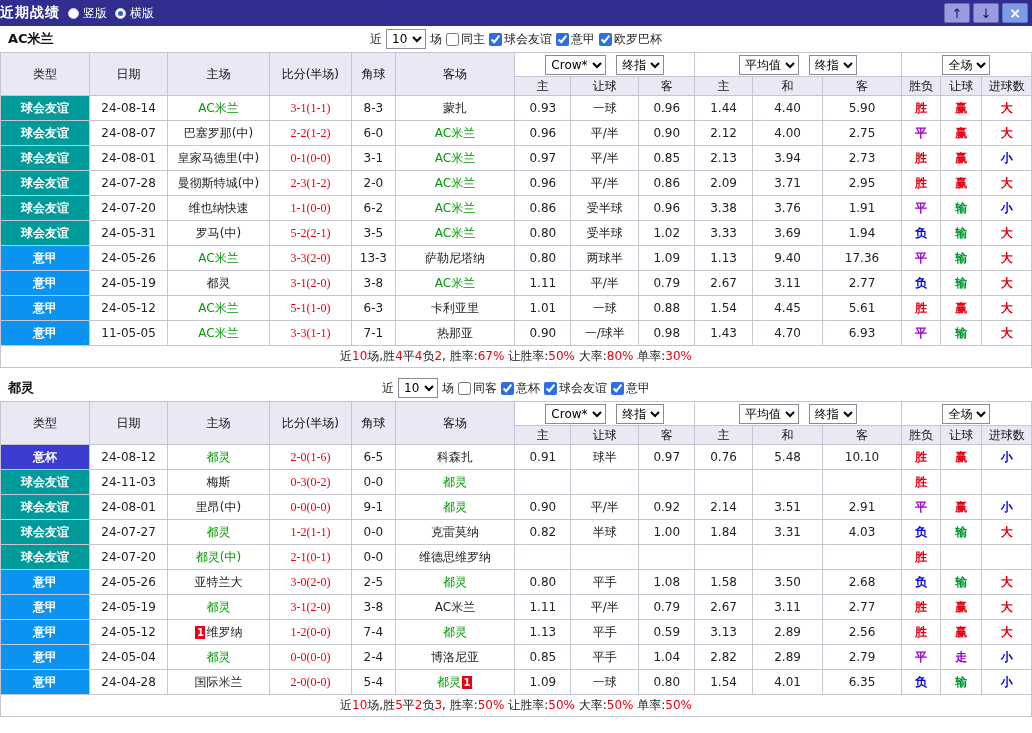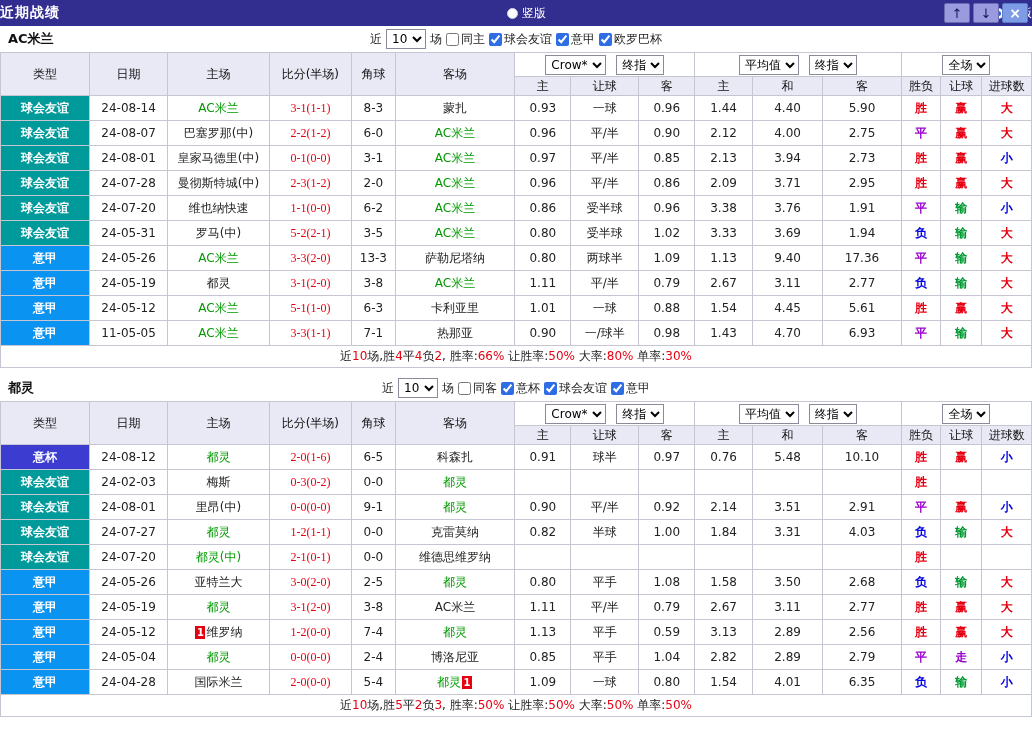--- a/index.html
+++ b/index.html
@@ -18,21 +18,21 @@
     height:26px;
     background:var(--titlebar-bg,#312e90);
     position:relative;
     display:flex;
     align-items:center;
     justify-content:flex-end;
     padding:0 4px;
   }
   .titlebar-center {
     position:absolute; left:0; right:0; top:0; bottom:0;
-    display:flex; align-items:center; justify-content:space-between;
+    display:flex; align-items:center; justify-content:flex-start;
     gap:8px; color:#fff; pointer-events:none;
   }
   .titlebar-center .title { font-weight:bold; font-size:14px; letter-spacing:1px; }
   .radio { display:inline-flex; align-items:center; gap:4px; cursor:pointer; pointer-events:auto; font-size:12px; }
   .radio-circle { width:11px; height:11px; border-radius:50%; background:#fff; border:1px solid #cfcfe8; position:relative; display:inline-block; }
   .radio-circle.checked::after {
     content:""; position:absolute; left:2px; top:2px; width:5px; height:5px;
     border-radius:50%; background:#1f66e0;
   }
   .titlebar-buttons { display:flex; gap:3px; position:relative; z-index:1; }
@@ -343,21 +343,21 @@
               <td>1.43</td>
               <td>4.70</td>
               <td>6.93</td>
               <td class="res" style="color: rgb(153, 0, 204);">平</td>
               <td class="res" style="color: rgb(0, 153, 51);">输</td>
               <td class="res" style="color: rgb(230, 0, 18);">大</td>
             </tr>
           </tbody>
       <tfoot>
         <tr>
-          <td colspan="15" class="summary"><span>近</span><span class="red">10</span><span>场,胜</span><span class="red">4</span><span>平</span><span class="red">4</span><span>负</span><span class="red">2</span><span>, 胜率:</span><span class="red">66%</span><span> 让胜率:</span><span class="red">50%</span><span> 大率:</span><span class="red">80%</span><span> 单率:</span><span class="red">30%</span></td>
+          <td colspan="15" class="summary"><span>近</span><span class="red">10</span><span>场,胜</span><span class="red">4</span><span>平</span><span class="red">4</span><span>负</span><span class="red">2</span><span>, 胜率:</span><span class="red">67%</span><span> 让胜率:</span><span class="red">50%</span><span> 大率:</span><span class="red">80%</span><span> 单率:</span><span class="red">30%</span></td>
         </tr>
       </tfoot>
     </table>
   </div>
 
   <div class="section">
     <div class="section-header">
       <span class="team-name">都灵</span>
       <div class="filters">
         <span>近</span>
@@ -445,21 +445,21 @@
               <td>0.97</td>
               <td>0.76</td>
               <td>5.48</td>
               <td>10.10</td>
               <td class="res" style="color: rgb(230, 0, 18);">胜</td>
               <td class="res" style="color: rgb(230, 0, 18);">赢</td>
               <td class="res" style="color: rgb(0, 0, 224);">小</td>
             </tr>
             <tr>
               <td class="league" style="background: rgb(0, 154, 155);">球会友谊</td>
-              <td>24-02-03</td>
+              <td>24-11-03</td>
               <td><span>梅斯</span></td>
               <td class="score">0-3(0-2)</td>
               <td>0-0</td>
               <td><span class="team-hl">都灵</span></td>
               <td></td>
               <td></td>
               <td></td>
               <td></td>
               <td></td>
               <td></td>

